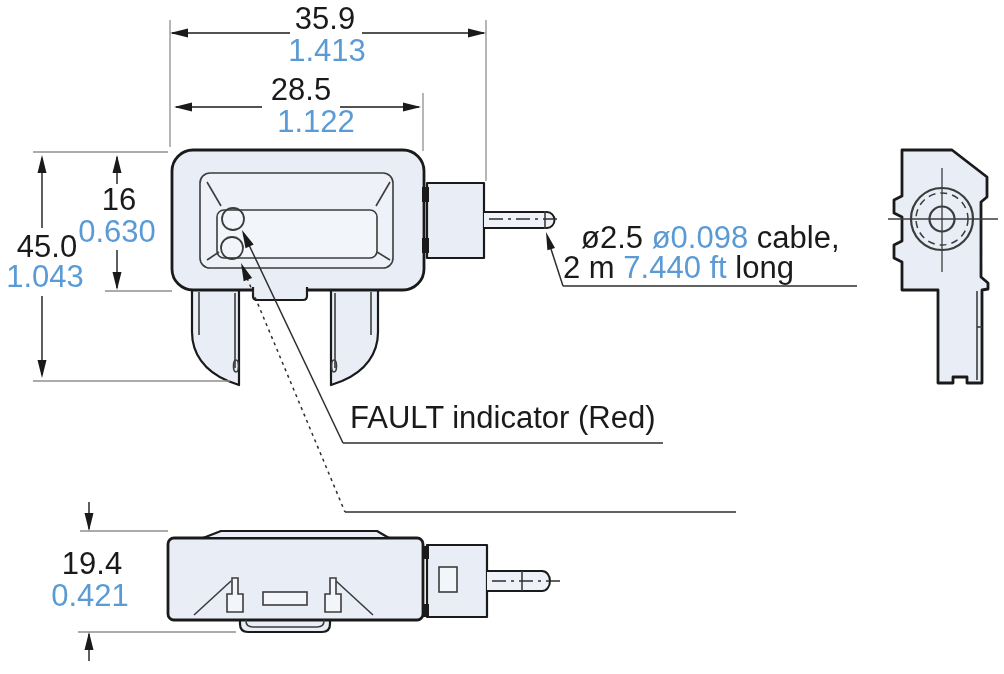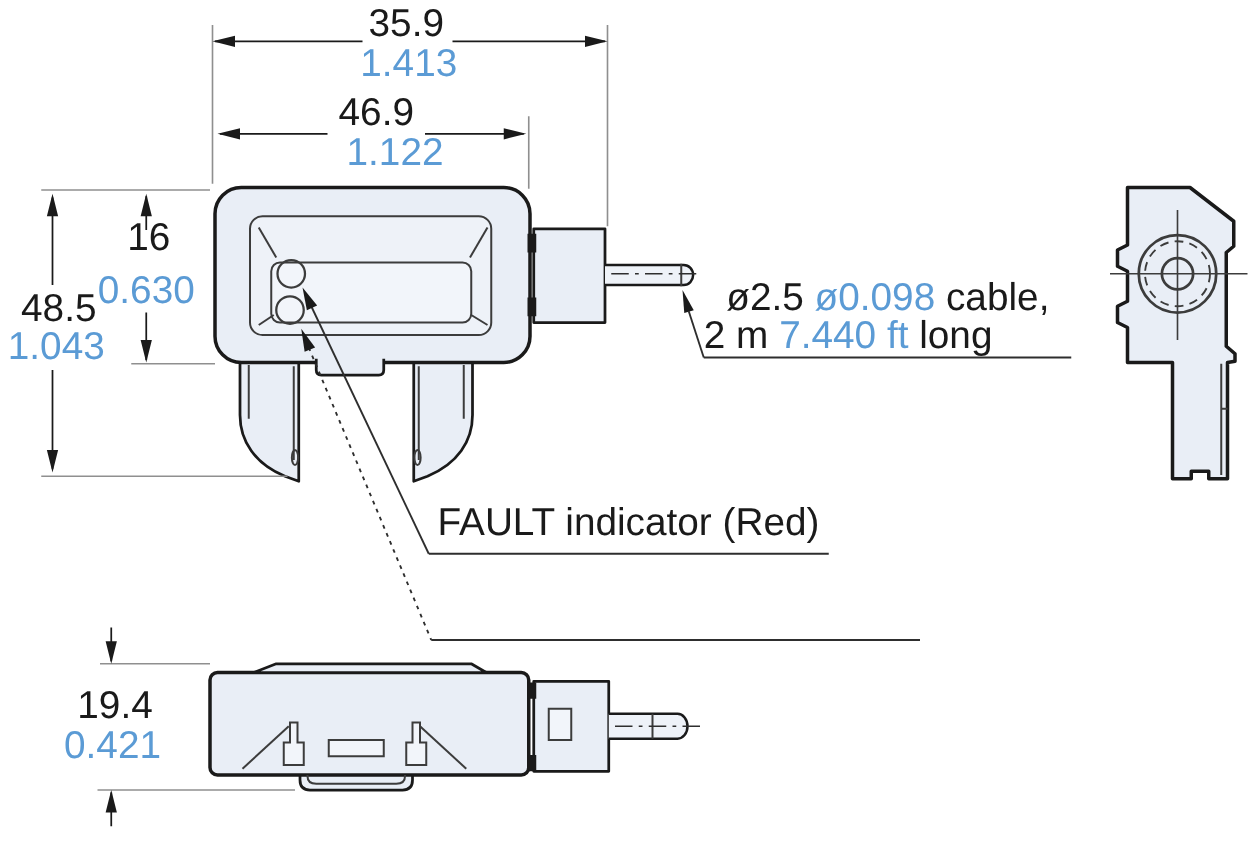--- a/index.html
+++ b/index.html
@@ -178,27 +178,27 @@
       <line class="lead" x1="551" y1="249" x2="563" y2="286"></line>
       <polygon class="arr" points="546,232 555,248.1 547.4,250.3"></polygon>
       <line class="lead" x1="563" y1="286" x2="857" y2="286"></line>
     </g>
   </g>
 </svg>
 
   <div class="t c" style="left:325px;top:3px">35.9</div>
   <div class="t c blue" style="left:327px;top:35px">1.413</div>
 
-  <div class="t c" style="left:301px;top:74px">46.9</div>
+  <div class="t c" style="left:301px;top:74px">28.5</div>
   <div class="t c blue" style="left:316px;top:106px">1.122</div>
 
-  <div class="t c" style="left:47px;top:231px">48.5</div>
+  <div class="t c" style="left:47px;top:231px">45.0</div>
   <div class="t c blue" style="left:45px;top:261px">1.043</div>
 
-  <div class="t c" style="left:119px;top:174px">16</div>
+  <div class="t c" style="left:119px;top:184px">16</div>
   <div class="t c blue" style="left:117px;top:216px">0.630</div>
 
   <div class="t c" style="left:92px;top:548px">19.4</div>
   <div class="t c blue" style="left:90px;top:580px">0.421</div>
 
   <div class="t" style="left:581px;top:222px"><span>ø2.5</span> <span class="blue">ø0.098</span> <span>cable,</span></div>
   <div class="t" style="left:563px;top:252px"><span>2 m</span> <span class="blue">7.440 ft</span> <span>long</span></div>
 
   <div class="t" style="left:350px;top:402px">FAULT indicator (Red)</div>
 

